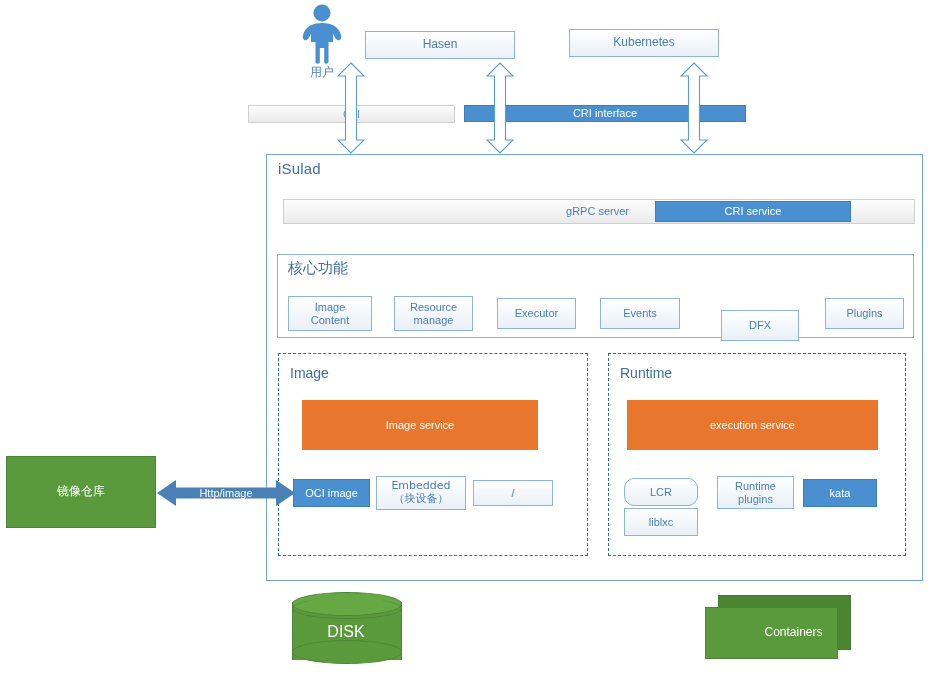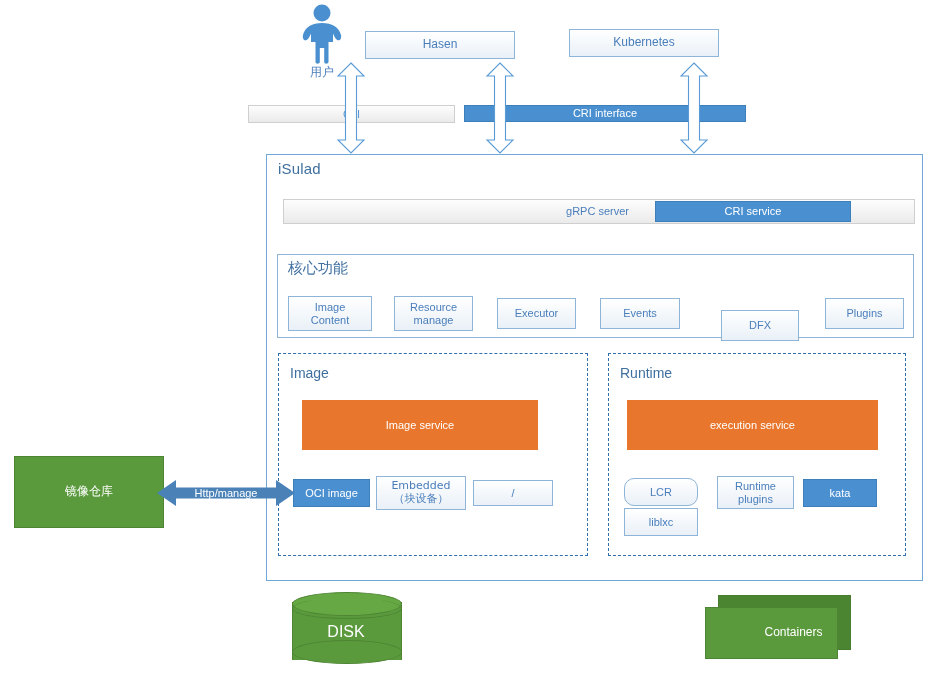--- a/index.html
+++ b/index.html
@@ -211,30 +211,30 @@
   <span>liblxc</span>
 </div>
 <div class="abs lbox ctr" style="left:717px;top:476px;width:77px;height:33px;font-size:11px;flex-direction:column;">
   <span>Runtime</span>
   <span>plugins</span>
 </div>
 <div class="abs bluebox ctr" style="left:803px;top:479px;width:74px;height:28px;font-size:11px;">
   <span>kata</span>
 </div>
 
-<div class="abs greenbox ctr" style="left:14px;top:456px;width:150px;height:72px;font-size:12px;font-family:'DejaVu Sans',sans-serif;">
+<div class="abs greenbox ctr" style="left:6px;top:456px;width:150px;height:72px;font-size:12px;font-family:'DejaVu Sans',sans-serif;">
   <span>镜像仓库</span>
 </div>
 
 <div class="abs harrow" style="left:156px;top:477px;width:140px;height:32px;">
   <svg width="140" height="32" viewBox="0 0 140 32">
     <path d="M1 16 L20 3 L20 10.5 L120 10.5 L120 3 L139 16 L120 29 L120 21.5 L20 21.5 L20 29 Z" fill="#4a82b8"></path>
   </svg>
 </div>
-<div class="abs ctr" style="left:180px;top:482px;width:92px;height:22px;font-size:11px;color:#ffffff;">Http/manage</div>
+<div class="abs ctr" style="left:180px;top:482px;width:92px;height:22px;font-size:11px;color:#ffffff;">Http/image</div>
 
 <div class="abs" id="disk">
   <div class="body"></div>
   <div class="bottom"></div>
   <div class="top"></div>
   <div class="lip"></div>
   <div class="label">DISK</div>
 </div>
 
 <div class="abs greenbox-dark" style="left:718px;top:595px;width:133px;height:55px;"></div>

